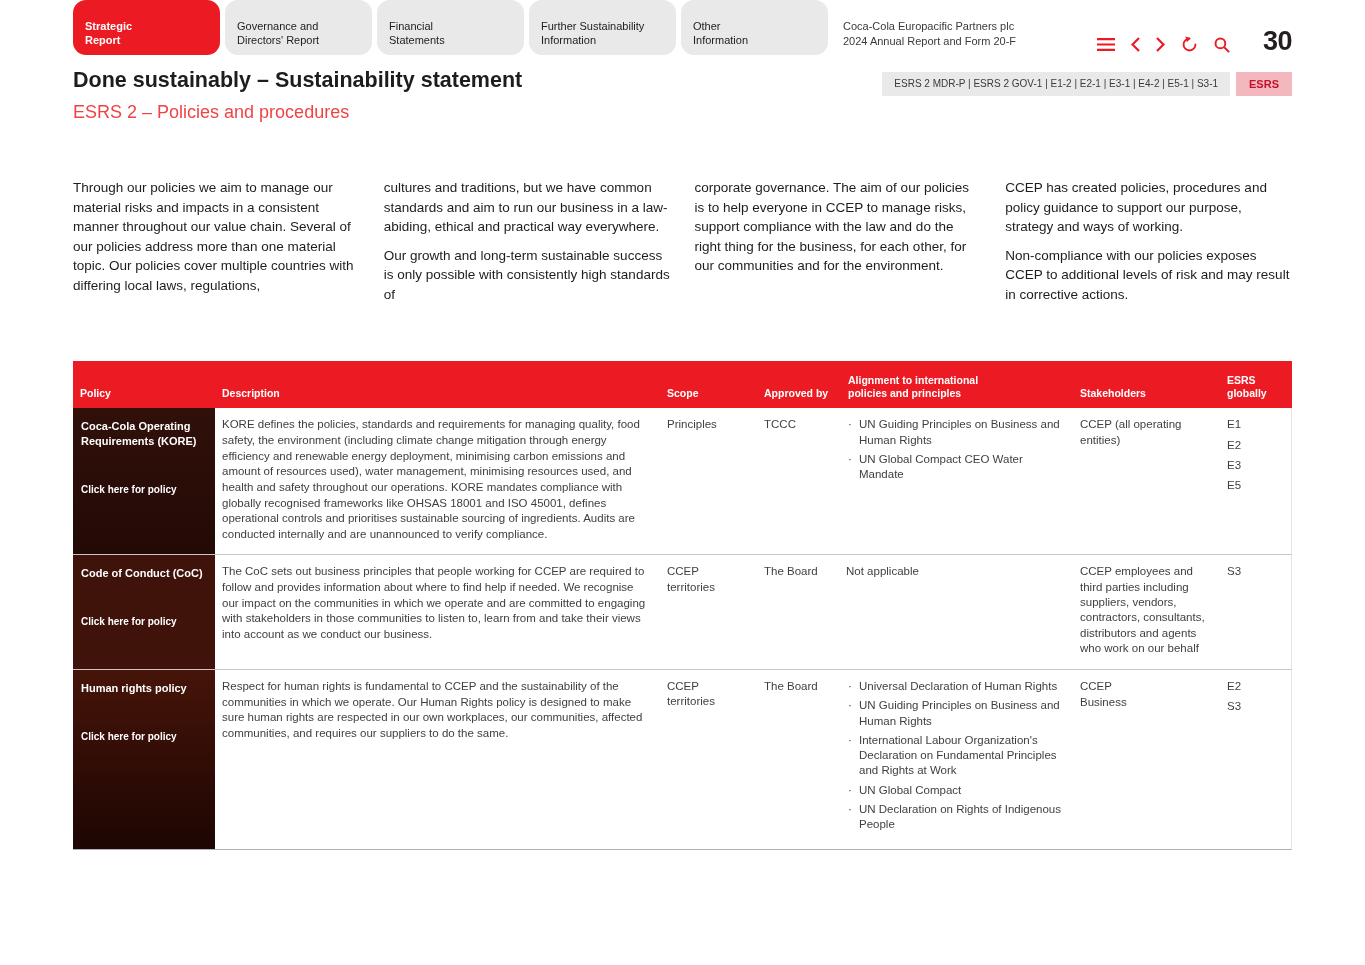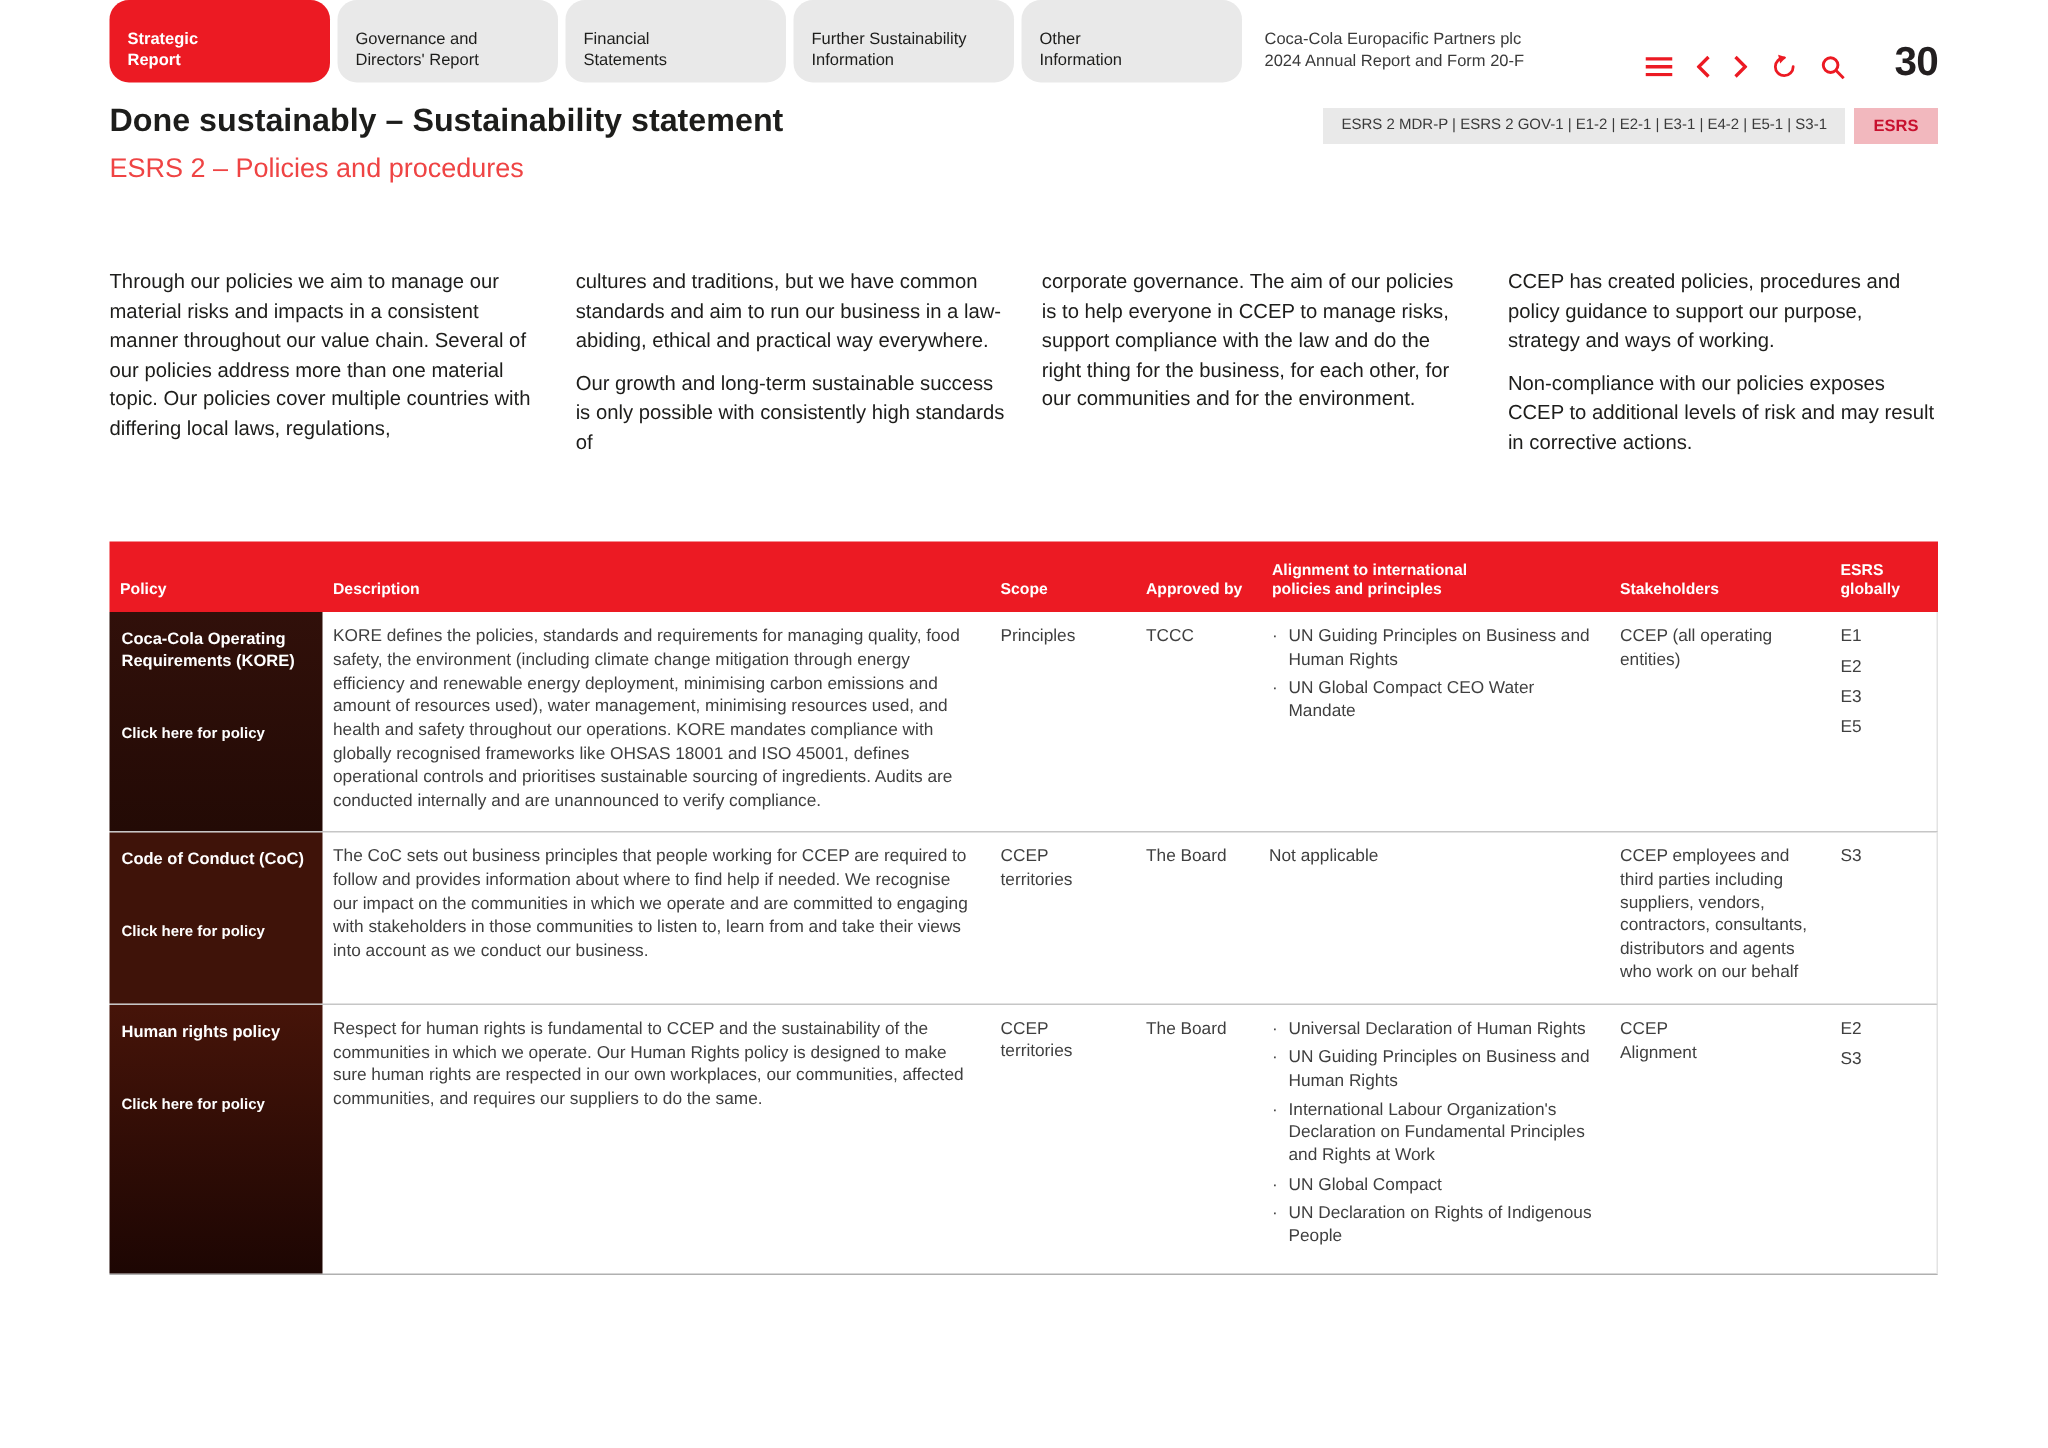--- a/index.html
+++ b/index.html
@@ -227,21 +227,21 @@
         </div>
       <div class="align-item">
           <span>UN Global Compact</span>
         </div>
       <div class="align-item">
           <span>UN Declaration on Rights of Indigenous People</span>
         </div>
     </div>
     <div class="cell">
       <div class="stake-line">CCEP</div>
-      <div class="stake-line">Alignment</div>
+      <div class="stake-line">Business</div>
     </div>
     <div class="cell">
       <div class="esrs-ref-item">E2</div>
       <div class="esrs-ref-item">S3</div>
     </div>
   </div>
 
 </section>
 
 </body></html>

